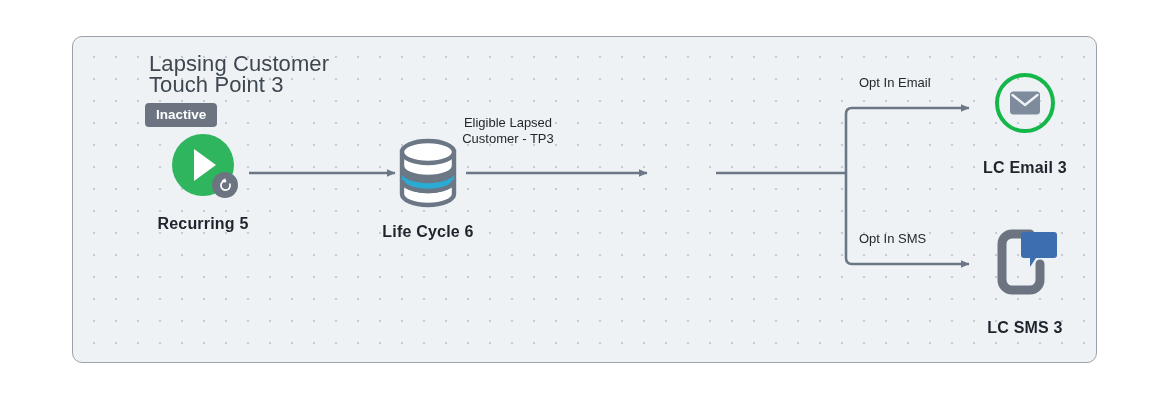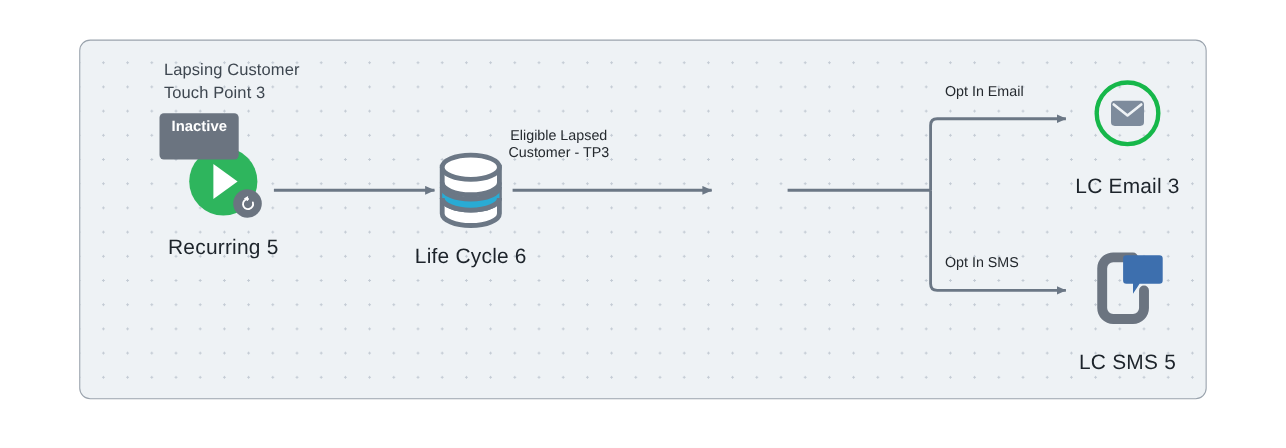--- a/index.html
+++ b/index.html
@@ -41,43 +41,43 @@
     width: 1025px;
     height: 327px;
     pointer-events: none;
   }
 
   
   .flow-title {
     position: absolute;
     left: 76px;
     top: 16px;
-    font-size: 15px;
+    font-size: 22px;
     line-height: 21px;
     color: #3e4750;
     white-space: pre-line;
     letter-spacing: .1px;
   }
 
   
   .node {
     position: absolute;
     width: 150px;
     text-align: center;
   }
   .node-glyph {
     position: relative;
     height: 72px;
     display: flex;
     align-items: center;
     justify-content: center;
   }
   .node-label {
-    font-size: 19px;
-    font-weight: normal;
+    font-size: 16px;
+    font-weight: bold;
     color: #1d242b;
     letter-spacing: .2px;
     white-space: nowrap;
   }
 
   
   #node-recurring { left: 55px; top: 92px; }
   #node-recurring .node-label { margin-top: 14px; }
   .play-circle {
     position: relative;
@@ -109,21 +109,21 @@
     justify-content: center;
   }
   .status-chip {
     position: absolute;
     left: 17px;
     top: -26px;
     background: #6b7480;
     color: #ffffff;
     font-size: 13.5px;
     font-weight: bold;
-    padding: 4px 11px 23px;
+    padding: 4px 11px 5px;
     border-radius: 4px;
     white-space: nowrap;
     z-index: 4;
   }
 
   
   #node-lifecycle { left: 280px; top: 100px; }
   #node-channel   { left: 532px; top: 100px; }
   .node-cyl .node-label { margin-top: 14px; }
 
@@ -240,16 +240,16 @@
     <div class="node-label">LC Email 3</div>
   </div>
 
   <div class="node" id="node-sms">
     <div class="node-glyph">
       <svg width="70" height="72" viewBox="0 0 70 72">
         <path d="M40,8 L22,8 A10,10 0 0 0 12,18 L12,54 A10,10 0 0 0 22,64 L40,64 A10,10 0 0 0 50,54 L50,38" fill="none" stroke="#6b7480" stroke-width="9" stroke-linecap="round"></path>
         <path d="M34,6 L64,6 A3,3 0 0 1 67,9 L67,29 A3,3 0 0 1 64,32 L46,32 L40,41 L40,32 L34,32 A3,3 0 0 1 31,29 L31,9 A3,3 0 0 1 34,6 Z" fill="#3d6fae"></path>
       </svg>
     </div>
-    <div class="node-label">LC SMS 5</div>
+    <div class="node-label">LC SMS 3</div>
   </div>
 
 </div>
 
 </body></html>

